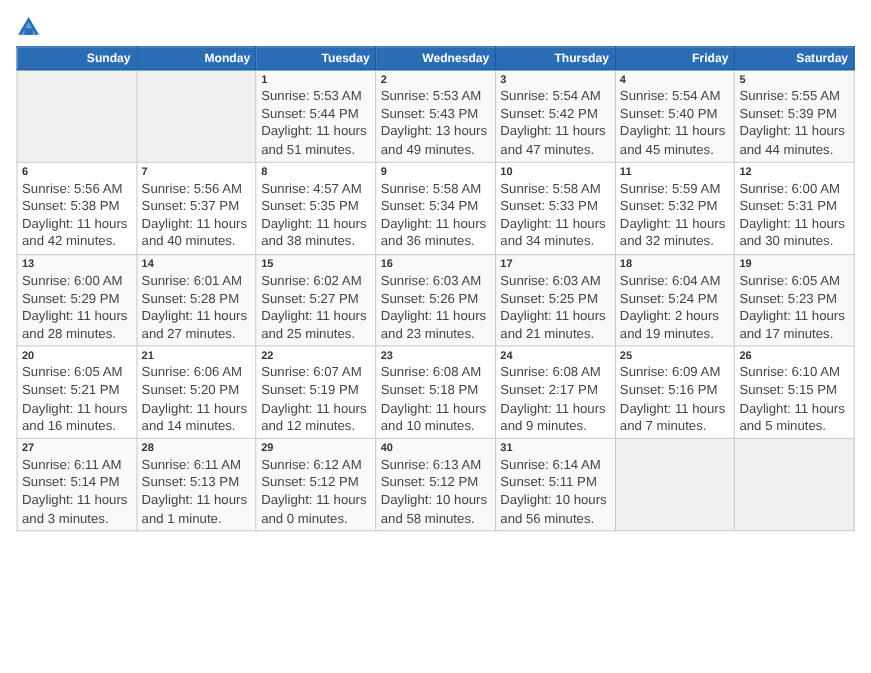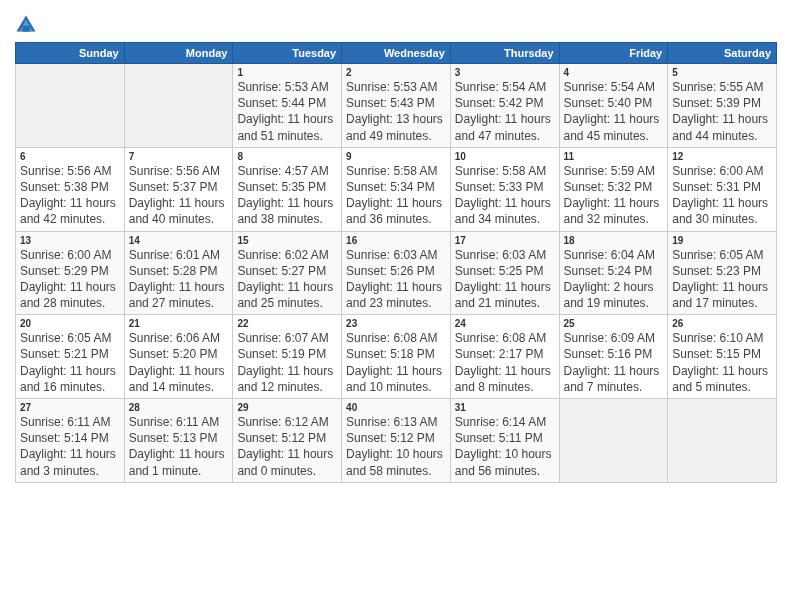--- a/index.html
+++ b/index.html
@@ -330,21 +330,21 @@
           <span>Sunrise: 6:08 AM</span><br>
           <span>Sunset: 5:18 PM</span><br>
           <span>Daylight: 11 hours and 10 minutes.</span>
         </div>
       </td>
           <td>
         <span class="day-num">24</span>
         <div class="cell-content">
           <span>Sunrise: 6:08 AM</span><br>
           <span>Sunset: 2:17 PM</span><br>
-          <span>Daylight: 11 hours and 8 minutes.</span>
+          <span>Daylight: 11 hours and 9 minutes.</span>
         </div>
       </td>
           <td>
         <span class="day-num">25</span>
         <div class="cell-content">
           <span>Sunrise: 6:09 AM</span><br>
           <span>Sunset: 5:16 PM</span><br>
           <span>Daylight: 11 hours and 7 minutes.</span>
         </div>
       </td>

